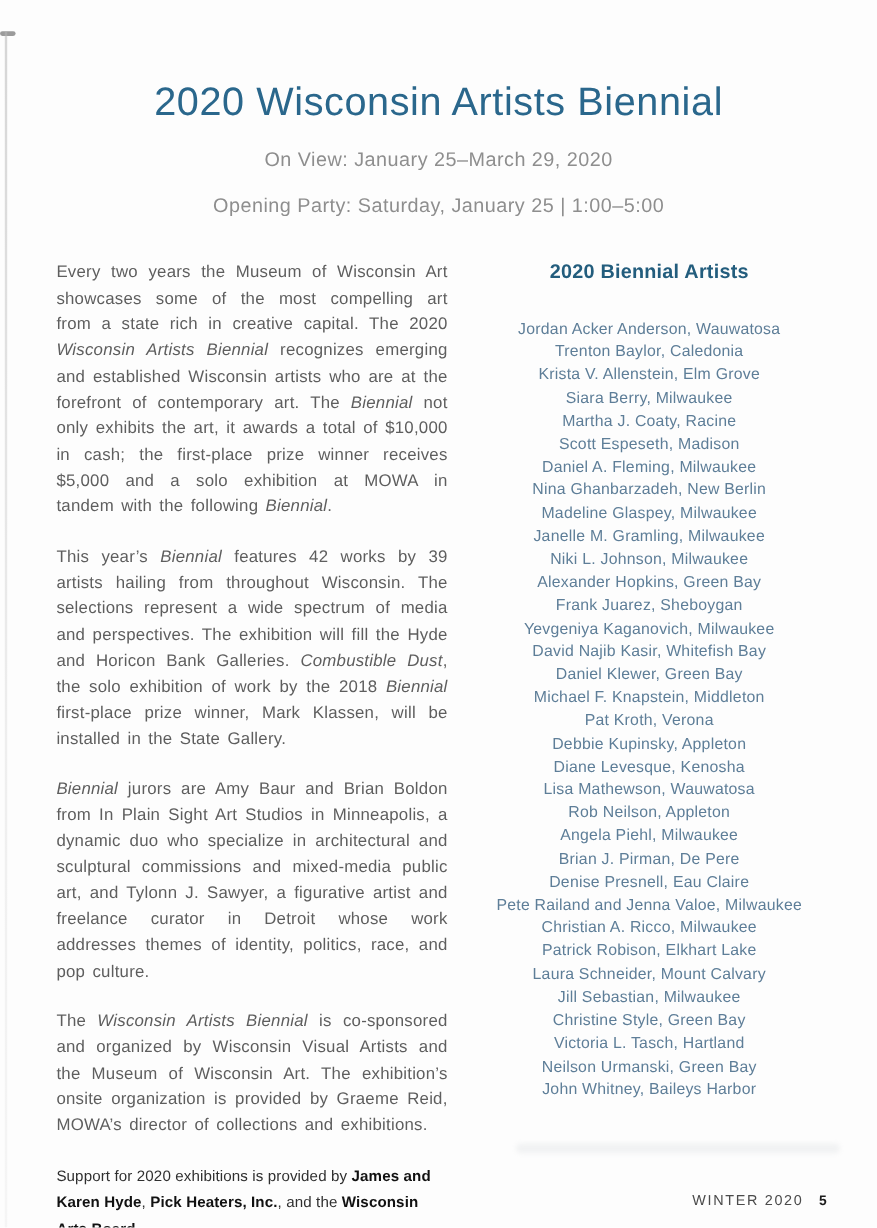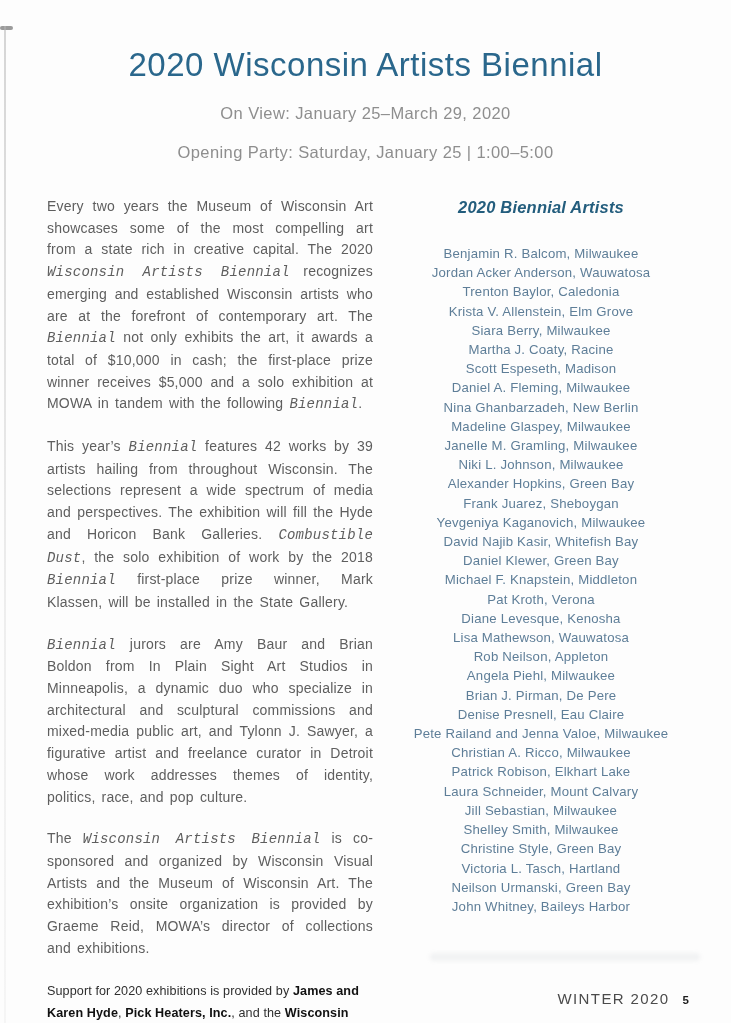--- a/index.html
+++ b/index.html
@@ -19,62 +19,62 @@
     background:linear-gradient(#b5b5b5,#e2e2e2 60%,#efefef);opacity:.55;
   }
   .scan-corner{
     position:absolute;left:0;top:26px;width:13px;height:4px;
     background:#4a4a4a;opacity:.55;border-radius:2px;
   }
   .scan-smudge{
     position:absolute;left:430px;top:953px;width:270px;height:8px;
     background:#9aa4aa;opacity:.12;filter:blur(2px);border-radius:4px;
   }
-  header{padding-top:46px;text-align:center;}
+  header{padding-top:66px;text-align:center;}
   h1{
     font-size:33px;font-weight:400;color:var(--title);letter-spacing:.5px;
   }
   .sub{
     font-size:16.5px;color:var(--subtitle);margin-top:20px;letter-spacing:.4px;
   }
   .columns{
     display:flex;gap:16px;margin-top:34px;padding:0 38px 0 47px;
   }
   .col-left{width:326px;flex:none;}
   .col-right{flex:1;min-width:0;}
   .body-para{
     font-size:14px;line-height:21.7px;color:var(--body);
     text-align:justify;letter-spacing:.2px;word-spacing:2px;
     margin-bottom:20px;
   }
-  .it{font-style:italic;font-family:Liberation Mono, monospace;}
+  .it{font-style:italic;}
   .bd{font-weight:bold;color:var(--supportbold);}
   .support{
     font-size:12.6px;line-height:22px;color:var(--support);
     margin-top:4px;letter-spacing:.1px;
   }
   .credits{margin-top:12px;}
   .credit{
     font-size:11px;line-height:15.5px;color:var(--credit);letter-spacing:.2px;
   }
   .col-right h2{
     font-size:16.5px;font-weight:bold;color:var(--heading);
-    text-align:center;margin-top:2px;margin-bottom:27px;letter-spacing:.2px;font-style:italic;
+    text-align:center;margin-top:2px;margin-bottom:27px;letter-spacing:.2px;
   }
   .artist-list{
     list-style:none;text-align:center;
   }
   .artist-list li{
     font-size:13.2px;line-height:19.2px;color:var(--artists);letter-spacing:.2px;
   }
   footer{
     position:absolute;right:42px;bottom:16px;display:flex;align-items:baseline;
   }
   .issue{
-    font-size:15px;letter-spacing:1.4px;color:var(--footer);margin-left:40px;
+    font-size:12px;letter-spacing:1.4px;color:var(--footer);margin-left:40px;
   }
   .pagenum{
     font-size:11.5px;font-weight:bold;color:var(--pagenum);margin-left:13px;
   }
 </style>
 </head>
 <body>
 
 <div class="scan-corner"></div>
 <div class="scan-left"></div>
@@ -95,51 +95,50 @@
         <p class="body-para"><span>The </span><span class="it">Wisconsin Artists Biennial</span><span> is co-sponsored and organized by Wisconsin Visual Artists and the Museum of Wisconsin Art. The exhibition’s onsite organization is provided by Graeme Reid, MOWA’s director of collections and exhibitions.</span></p>
       </div>
     <p class="support"><span>Support for 2020 exhibitions is provided by </span><span class="bd">James and Karen Hyde</span><span>, </span><span class="bd">Pick Heaters, Inc.</span><span>, and the </span><span class="bd">Wisconsin Arts Board</span><span>.</span></p>
     <div class="credits">
         <p class="credit"><span>Cover: Martha Coaty, </span><span class="it">Geometry</span><span>, Photograph, 2019</span></p>
       </div>
   </div>
   <aside class="col-right">
     <h2>2020 Biennial Artists</h2>
     <ul class="artist-list">
-        <li>Benjamin R. Balcom, Milwaukee</li>
         <li>Jordan Acker Anderson, Wauwatosa</li>
         <li>Trenton Baylor, Caledonia</li>
         <li>Krista V. Allenstein, Elm Grove</li>
         <li>Siara Berry, Milwaukee</li>
         <li>Martha J. Coaty, Racine</li>
         <li>Scott Espeseth, Madison</li>
         <li>Daniel A. Fleming, Milwaukee</li>
         <li>Nina Ghanbarzadeh, New Berlin</li>
         <li>Madeline Glaspey, Milwaukee</li>
         <li>Janelle M. Gramling, Milwaukee</li>
         <li>Niki L. Johnson, Milwaukee</li>
         <li>Alexander Hopkins, Green Bay</li>
         <li>Frank Juarez, Sheboygan</li>
         <li>Yevgeniya Kaganovich, Milwaukee</li>
         <li>David Najib Kasir, Whitefish Bay</li>
         <li>Daniel Klewer, Green Bay</li>
         <li>Michael F. Knapstein, Middleton</li>
         <li>Pat Kroth, Verona</li>
+        <li>Debbie Kupinsky, Appleton</li>
         <li>Diane Levesque, Kenosha</li>
         <li>Lisa Mathewson, Wauwatosa</li>
         <li>Rob Neilson, Appleton</li>
         <li>Angela Piehl, Milwaukee</li>
         <li>Brian J. Pirman, De Pere</li>
         <li>Denise Presnell, Eau Claire</li>
         <li>Pete Railand and Jenna Valoe, Milwaukee</li>
         <li>Christian A. Ricco, Milwaukee</li>
         <li>Patrick Robison, Elkhart Lake</li>
         <li>Laura Schneider, Mount Calvary</li>
         <li>Jill Sebastian, Milwaukee</li>
-        <li>Shelley Smith, Milwaukee</li>
         <li>Christine Style, Green Bay</li>
         <li>Victoria L. Tasch, Hartland</li>
         <li>Neilson Urmanski, Green Bay</li>
         <li>John Whitney, Baileys Harbor</li>
       </ul>
   </aside>
 </div>
 
 <footer>
   <span class="issue">WINTER 2020</span>

